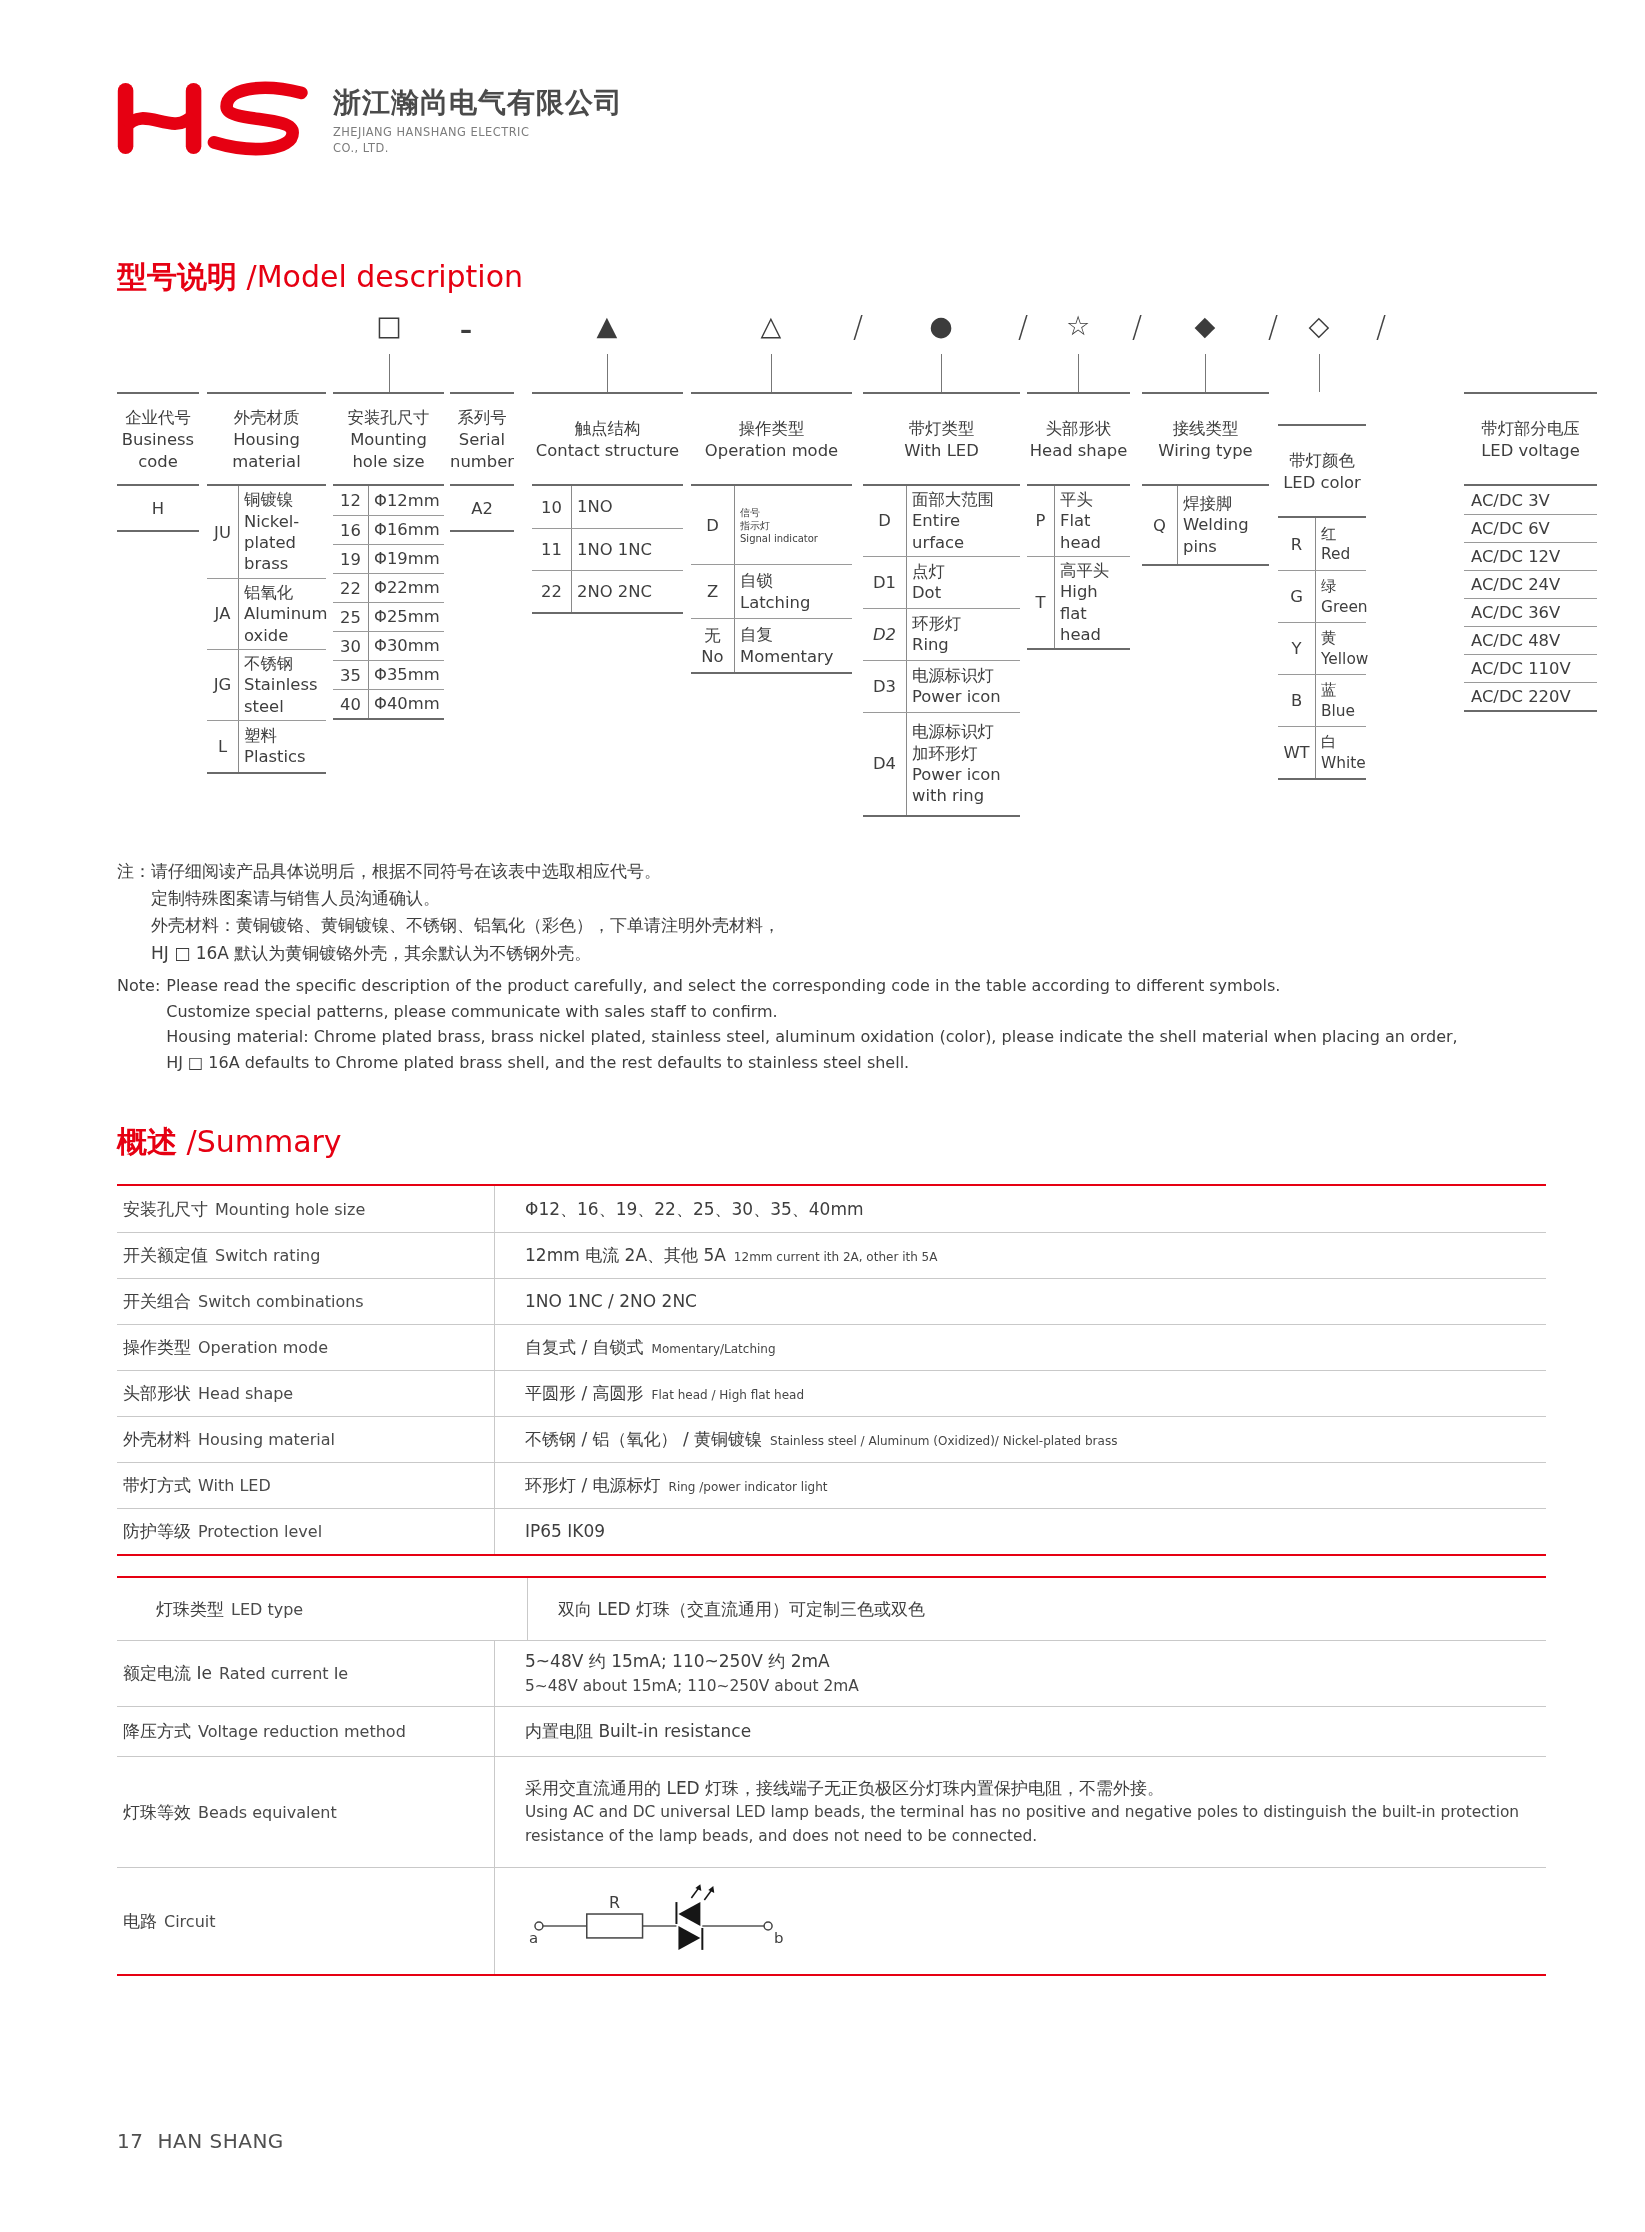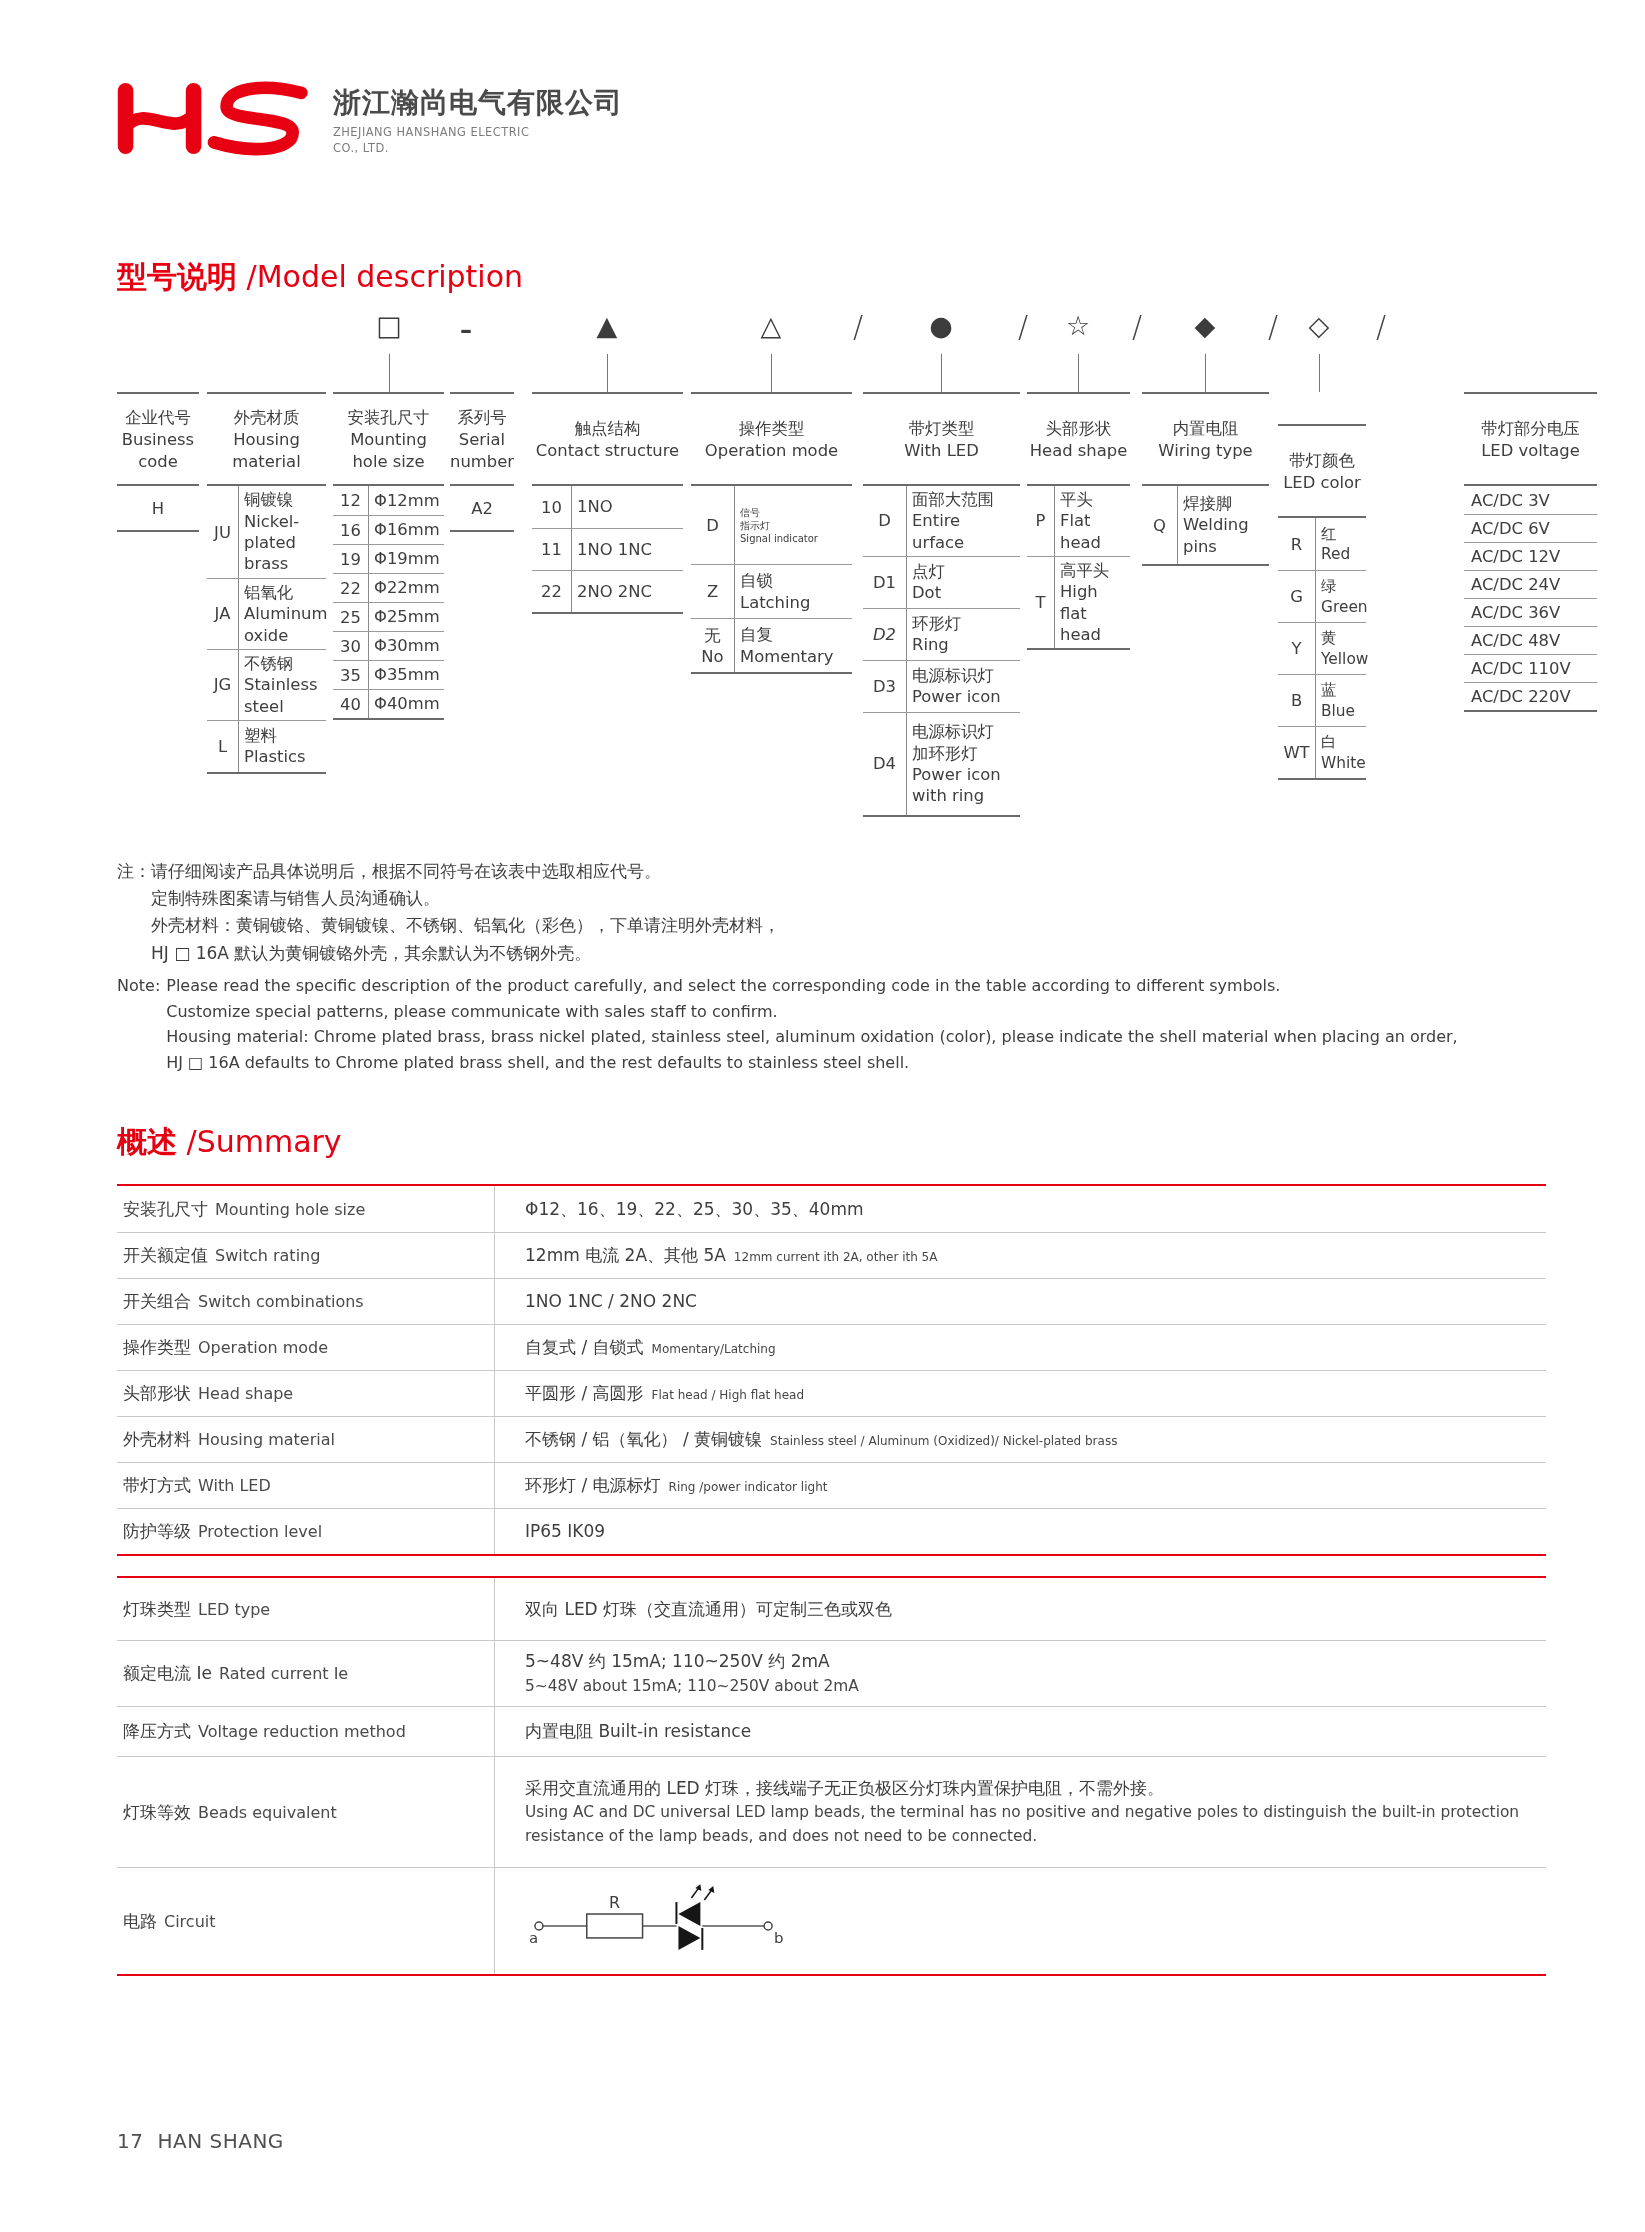--- a/index.html
+++ b/index.html
@@ -296,21 +296,21 @@
         <div class="srow h78">
           <div class="code" style="width:28px;">T</div>
           <div class="val">高平头
 High flat
 head</div>
         </div>
       </div>
     </div>
 
     <div class="mcol" style="left:1025px; width:127px;">
-      <div class="hdr">内置电阻
+      <div class="hdr">接线类型
 Wiring type</div>
       <div class="sub">
         <div class="srow h78">
           <div class="code" style="width:36px;">Q</div>
           <div class="val">焊接脚
 Welding
 pins</div>
         </div>
       </div>
     </div>
@@ -451,21 +451,21 @@
           <span class="zh">防护等级</span>
           <span class="en">Protection level</span>
         </div>
       <div class="sumval">
           <div class="line"><span class="zh">IP65  IK09</span><span class="inline-en"></span></div>
         </div>
     </div>
   </div>
 
   <div class="sumtbl" style="top:1576px;">
-    <div class="sumrow" style="min-height:62px;">
+    <div class="sumrow" style="min-height:62px;margin-left:33px;">
       <div class="sumlbl">
           <span class="zh">灯珠类型</span>
           <span class="en">LED type</span>
         </div>
       <div class="sumval">
         <div class="line zh">双向 LED 灯珠（交直流通用）可定制三色或双色</div>
       </div>
     </div>
     <div class="sumrow" style="min-height:66px;">
       <div class="sumlbl">

